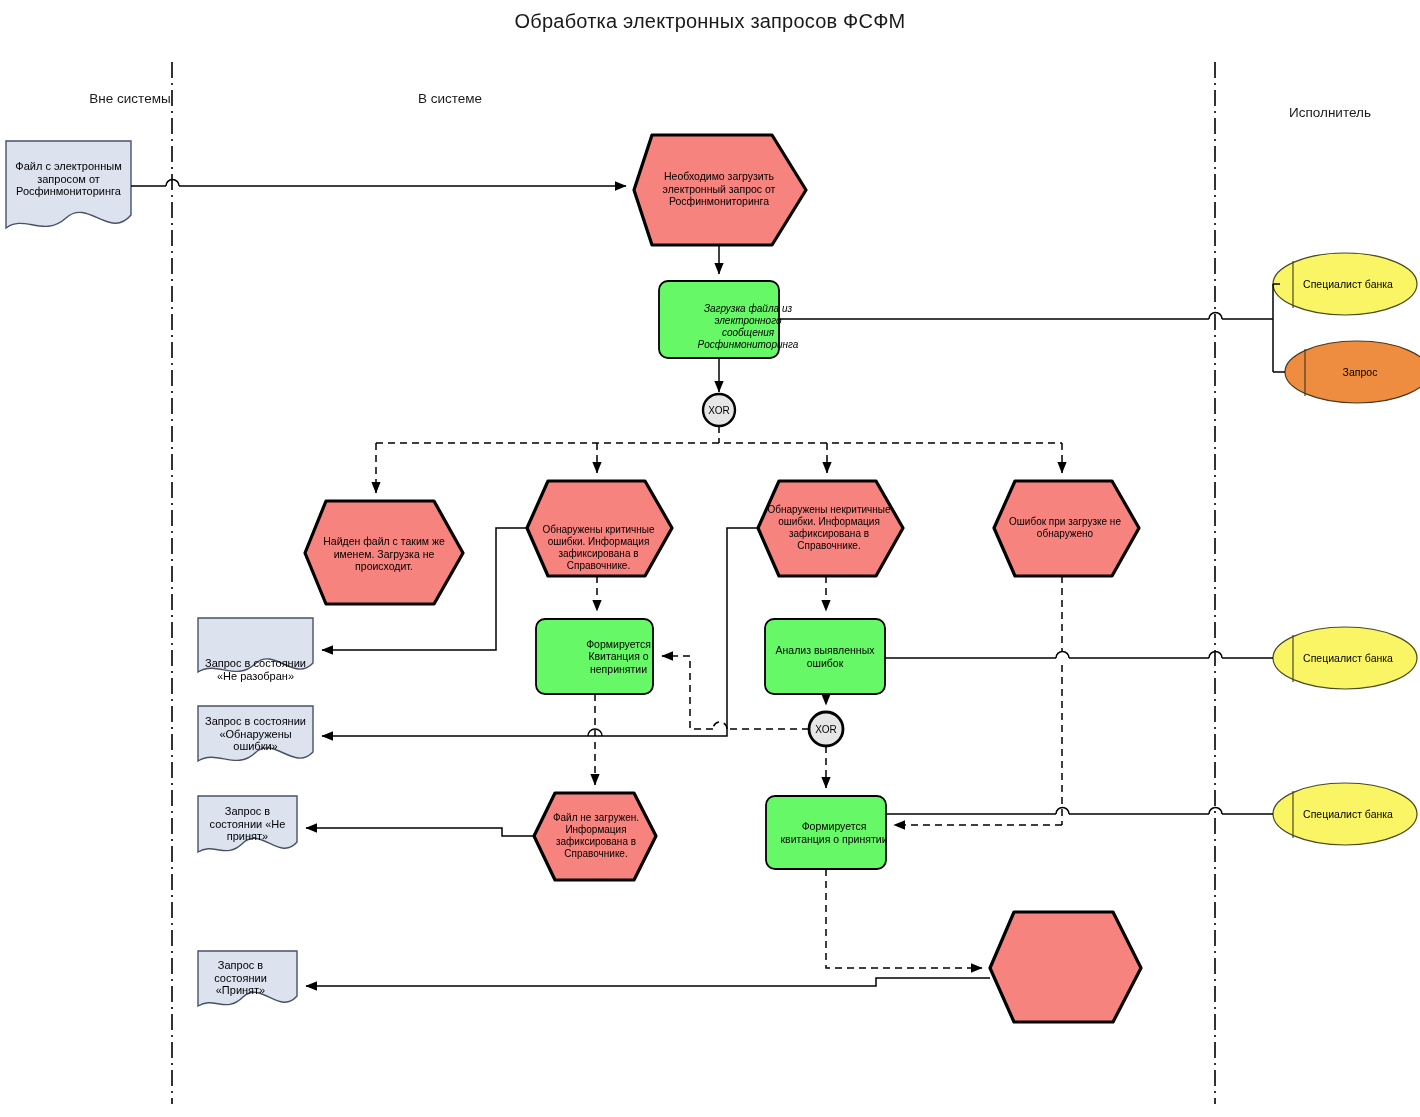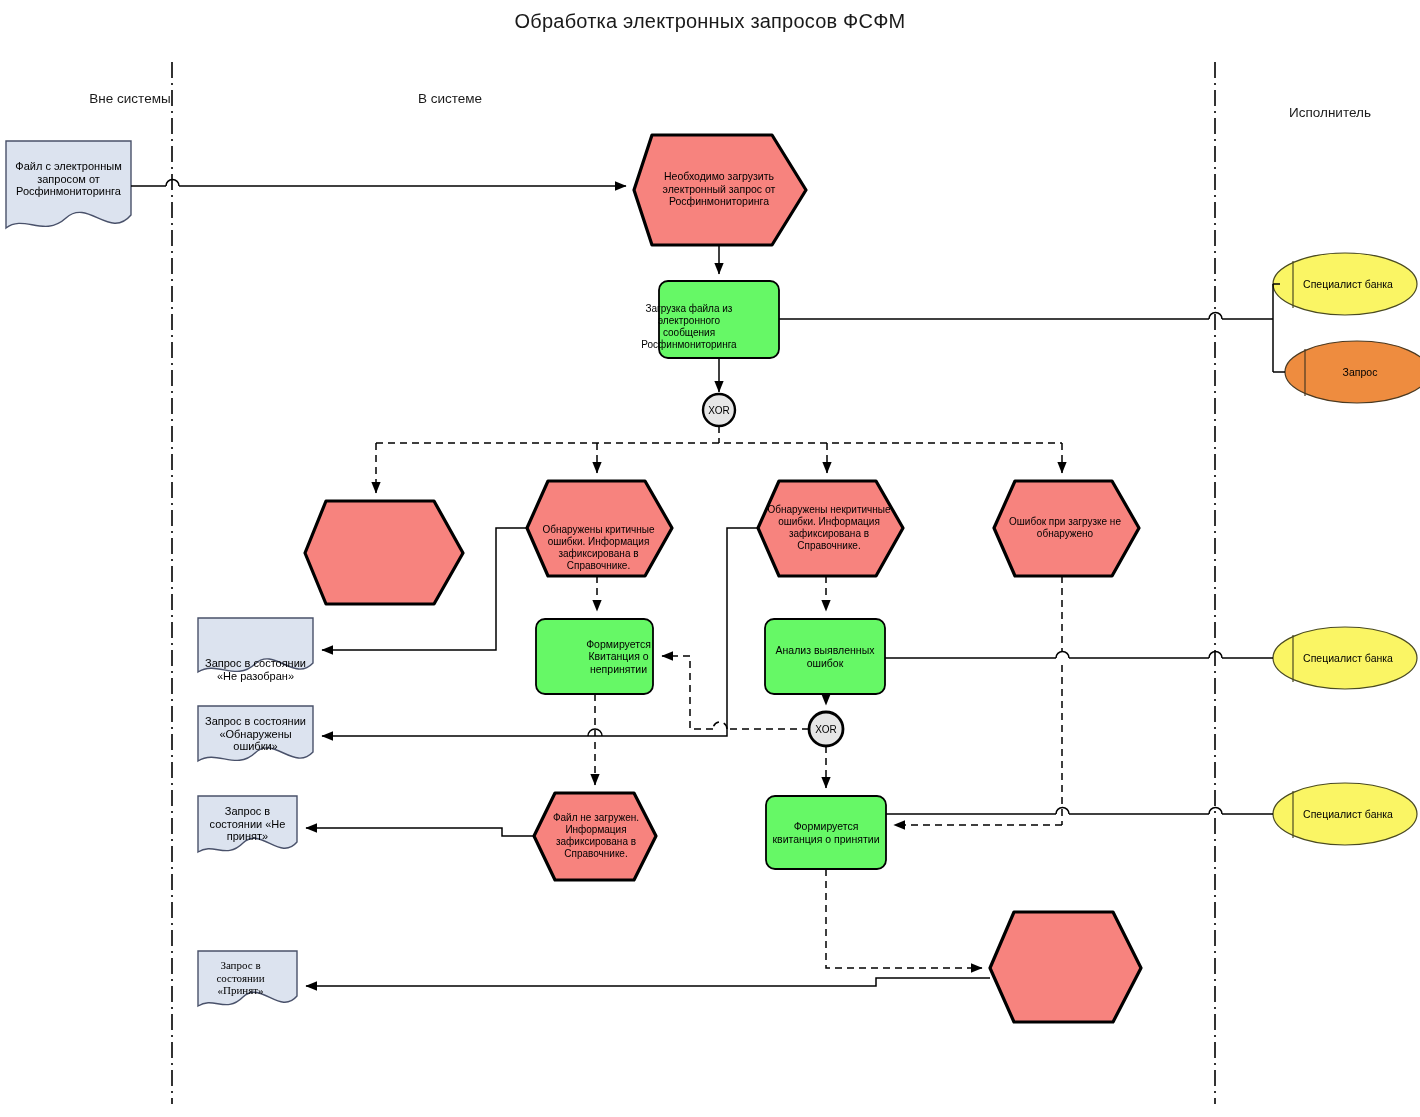--- a/index.html
+++ b/index.html
@@ -213,37 +213,38 @@
 
       <path d="M826,869 L826,968 L982,968" stroke-dasharray="7,5" marker-end="url(#arrow)"></path>
 
       <path d="M990,978 L876,978 L876,986 L306,986" marker-end="url(#arrow)"></path>
 
     </g>
   </svg>
 
   <div class="node-text doc" style="left:8px;top:146px;width:121px;height:66px;">Файл с электронным запросом от Росфинмониторинга</div>
   <div class="node-text" style="left:640px;top:150px;width:158px;height:78px;">Необходимо загрузить электронный запрос от Росфинмониторинга</div>
-  <div class="node-text sm" style="left:631px;top:283px;width:116px;height:88px;">Загрузка файла из электронного сообщения Росфинмониторинга</div>
+  <div class="node-text sm" style="left:690px;top:283px;width:116px;height:88px;font-style:italic;">Загрузка файла из электронного сообщения Росфинмониторинга</div>
   <div class="xor-text" style="left:699px;top:400px;width:40px;height:20px;">XOR</div>
 
+  <div class="node-text" style="left:310px;top:523px;width:148px;height:62px;">Найден файл с таким же именем. Загрузка не происходит.</div>
   <div class="node-text sm" style="left:530px;top:512px;width:137px;height:72px;">Обнаружены критичные ошибки. Информация зафиксирована в Справочнике.</div>
   <div class="node-text sm" style="left:760px;top:492px;width:138px;height:72px;">Обнаружены некритичные ошибки. Информация зафиксирована в Справочнике.</div>
   <div class="node-text sm" style="left:998px;top:505px;width:134px;height:46px;">Ошибок при загрузке не обнаружено</div>
 
   <div class="node-text doc" style="left:200px;top:622px;width:111px;height:38px;margin-top:29px;">Запрос в состоянии «Не разобран»</div>
   <div class="node-text doc" style="left:200px;top:710px;width:111px;height:48px;">Запрос в состоянии «Обнаружены ошибки»</div>
   <div class="node-text doc" style="left:200px;top:800px;width:95px;height:48px;">Запрос в состоянии «Не принят»</div>
-  <div class="node-text doc" style="left:200px;top:954px;width:81px;height:48px;font-family:Liberation Serif, serif;">Запрос в состоянии «Принят»</div>
+  <div class="node-text doc" style="left:200px;top:954px;width:81px;height:48px;">Запрос в состоянии «Принят»</div>
 
   <div class="node-text" style="left:538px;top:621px;width:113px;height:71px;margin-left:24px;">Формируется Квитанция о непринятии</div>
   <div class="node-text" style="left:767px;top:621px;width:116px;height:71px;">Анализ выявленных ошибок</div>
   <div class="xor-text" style="left:806px;top:719px;width:40px;height:20px;">XOR</div>
 
   <div class="node-text sm" style="left:537px;top:803px;width:118px;height:66px;">Файл не загружен. Информация зафиксирована в Справочнике.</div>
-  <div class="node-text" style="left:768px;top:798px;width:116px;height:69px;">Формируется квитанция о принятии</div>
+  <div class="node-text" style="left:768px;top:798px;width:116px;height:69px;padding-left:8px;">Формируется квитанция о принятии</div>
 
   <div class="node-text actor" style="left:1288px;top:274px;width:120px;height:20px;">Специалист банка</div>
   <div class="node-text actor" style="left:1300px;top:362px;width:120px;height:20px;">Запрос</div>
   <div class="node-text actor" style="left:1288px;top:648px;width:120px;height:20px;">Специалист банка</div>
   <div class="node-text actor" style="left:1288px;top:804px;width:120px;height:20px;">Специалист банка</div>
 
 </div>
 
 </body></html>

